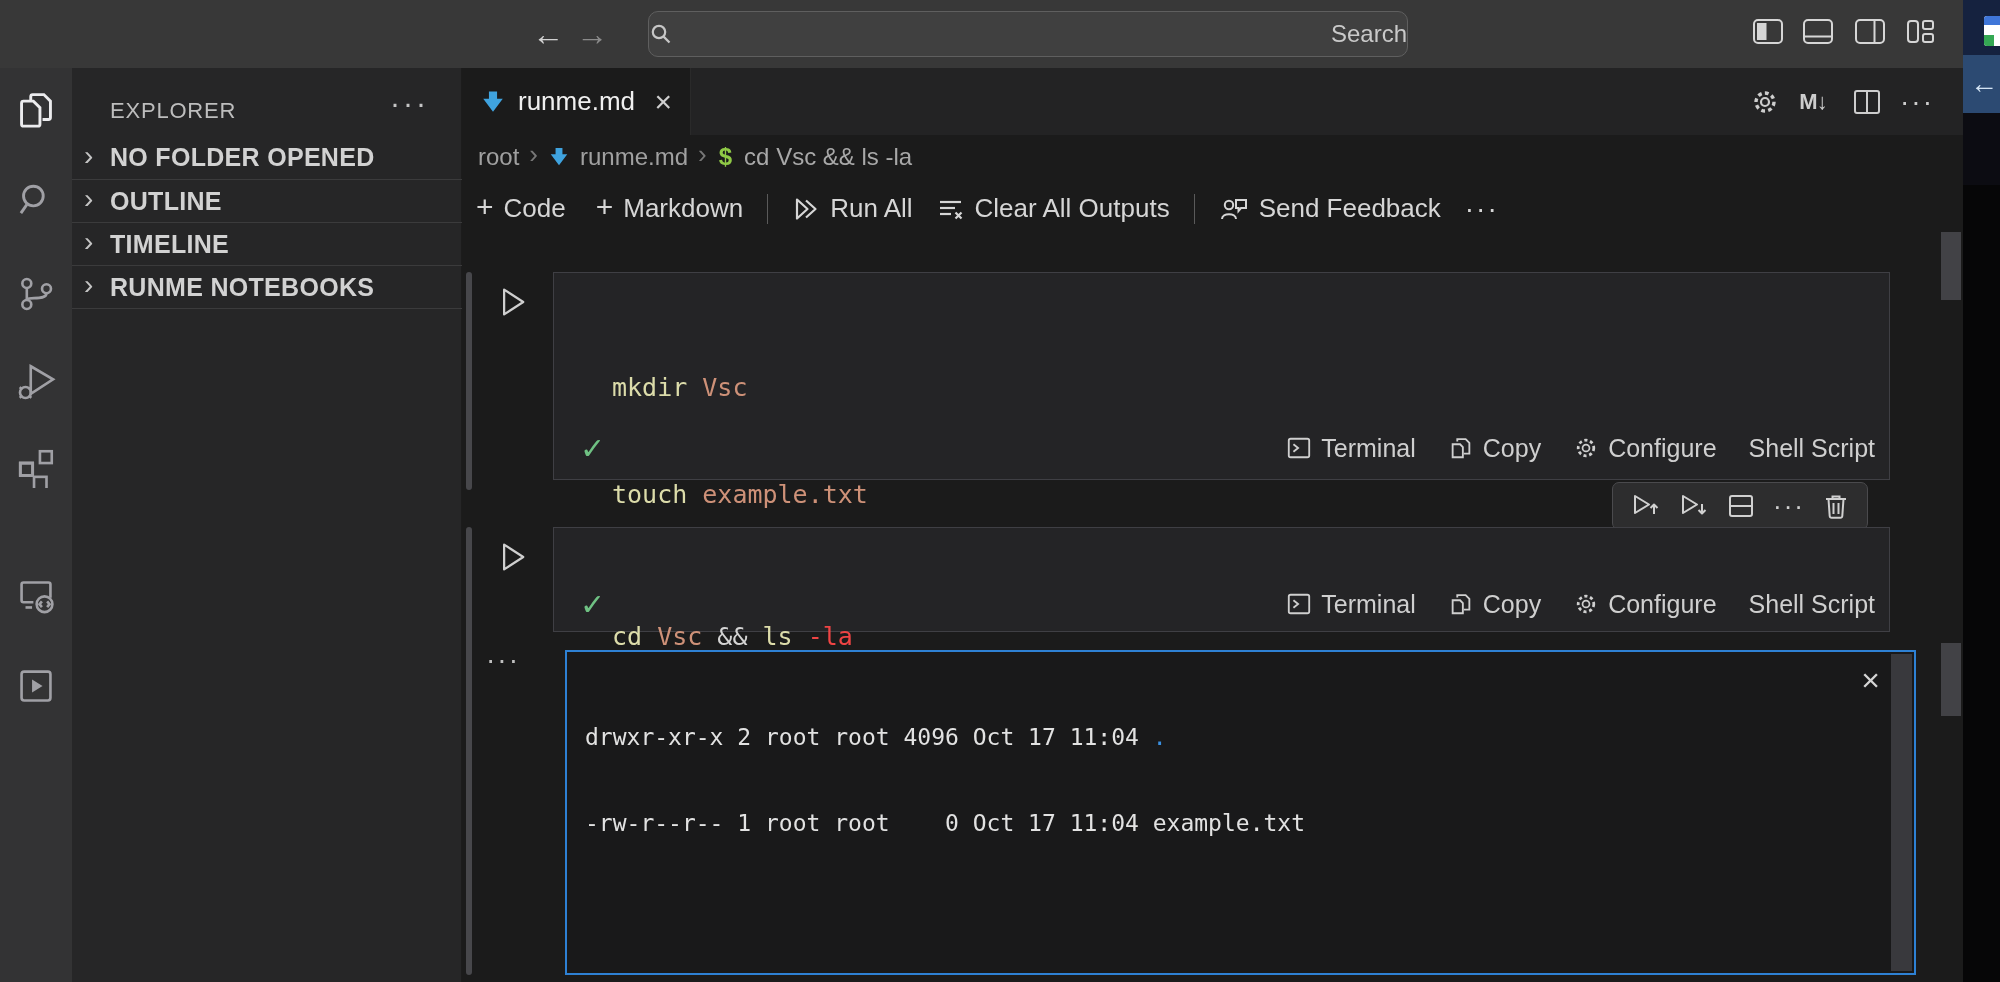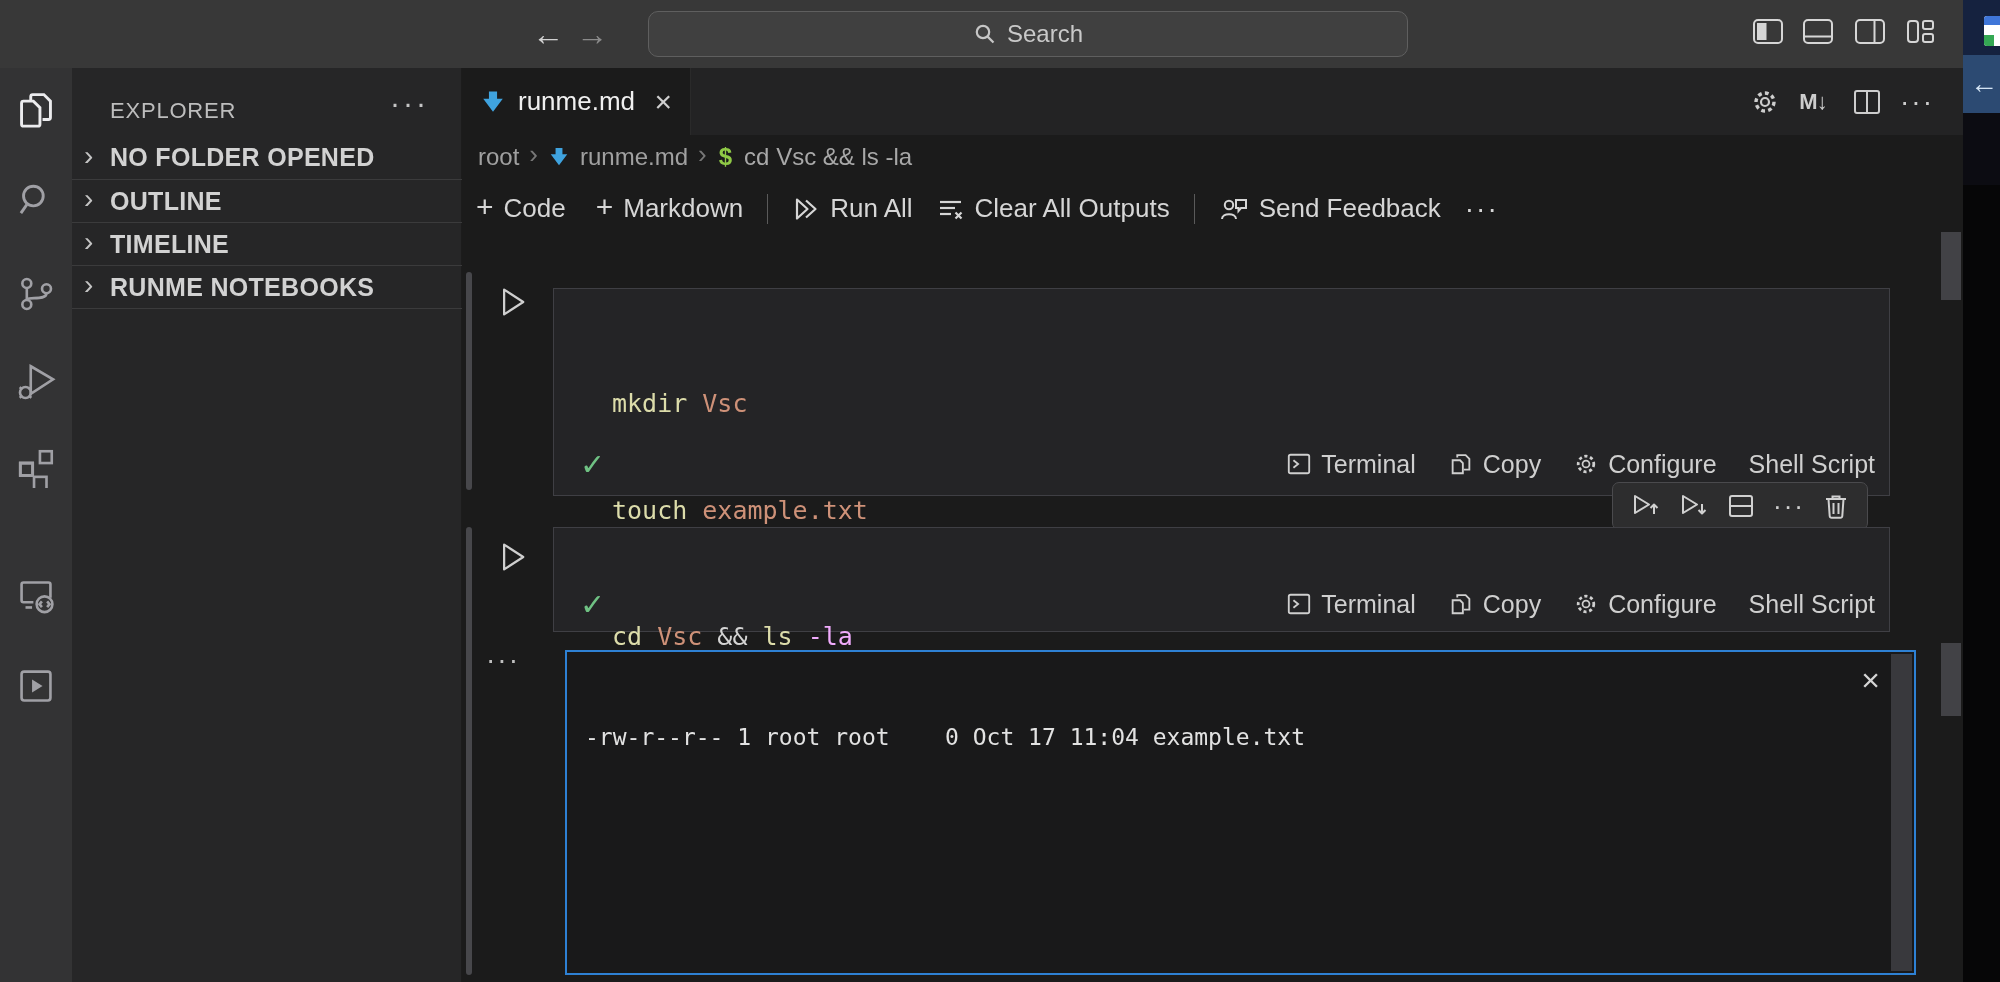--- a/index.html
+++ b/index.html
@@ -13,21 +13,21 @@
   svg { display:block; }
 
   
   .titlebar { left:0; top:0; width:1963px; height:68px; background:#383838; }
   .nav-arrow { top:10px; font-size:32px; line-height:48px; width:40px; text-align:center; }
   .nav-back { left:528px; color:#d2d2d2; }
   .nav-fwd  { left:572px; color:#8b8b8b; }
   .searchbox {
     left:648px; top:11px; width:760px; height:46px;
     background:#404040; border:1.5px solid #5f5f5f; border-radius:10px;
-    display:flex; align-items:center; justify-content:center; gap:10px;
+    display:flex; align-items:center; justify-content:space-between; gap:10px;
     color:#c9c9c9; font-size:24px;
   }
   .win-icon { top:18px; width:34px; height:30px; }
 
   
   .activitybar { left:0; top:68px; width:72px; height:914px; background:#333334; }
   .act-item { position:absolute; left:0; width:72px; height:48px; display:flex; align-items:center; justify-content:center; }
   .act-item svg { stroke:#a0a0a5; }
   .act-item.active svg { stroke:#ececee; }
 
@@ -64,21 +64,21 @@
   .tb-div { width:1px; height:30px; background:#5a5a5a; margin:0 10px; }
   .tb-kebab { font-size:28px; letter-spacing:2px; color:#d6d6d6; margin-left:10px; }
   .brand { left:1800px; top:180px; height:57px; display:flex; align-items:center; gap:10px; font-size:27px; color:#c8c8c8; letter-spacing:.5px; }
 
   
   .runbtn { width:36px; height:36px; }
   .focusbar { width:6px; background:#47474b; border-radius:3px; }
   .cellbox { background:#242426; border:1px solid #3f3f44; }
   .codeblock { font-family:"DejaVu Sans Mono", monospace; font-size:25px; line-height:35.5px; white-space:pre; }
   .tok-cmd { color:#dcdcaa; } .tok-arg { color:#ce9178; }
-  .tok-op { color:#d4d4d4; } .tok-flag { color:#f0abfc;margin-top:44px; }
+  .tok-op { color:#d4d4d4; } .tok-flag { color:#ef4444;margin-top:44px; }
   .cell-bottom { position:absolute; left:26px; right:14px; bottom:12px; height:38px;
                  display:flex; align-items:center; }
   .check { font-size:30px; color:#6fc183; }
   .statusbar { margin-left:auto; display:flex; align-items:center; gap:32px; font-size:25px; color:#cfcfcf; }
   .st-item { display:flex; align-items:center; gap:9px; }
 
   
   .floatbar { left:1612px; top:482px; width:256px; height:48px; background:#2d2d2e;
               border:1.5px solid #4a4a4d; border-radius:7px;
               display:flex; align-items:center; justify-content:space-evenly; }
@@ -310,21 +310,21 @@
     </div>
     <div class="tb-kebab">···</div>
   </div>
 
   <div class="abs runbtn" style="left:494px; top:284px">
     <svg width="36" height="36" viewBox="0 0 32 32" fill="none" stroke="#cfcfcf" stroke-width="2" stroke-linejoin="round">
       <path d="M9 5 L26 16 L9 27 Z"></path>
     </svg>
   </div>
   <div class="abs focusbar" style="left:466px; top:272px; height:218px"></div>
-  <div class="abs cellbox" style="left:553px; top:288px; width:1337px; height:208px">
+  <div class="abs cellbox" style="left:553px; top:272px; width:1337px; height:208px">
     <div class="codeblock" style="padding:26px 0 0 58px">
       <div><span class="tok-cmd">mkdir </span><span class="tok-arg">Vsc</span></div>
       <div><span class="tok-cmd">touch </span><span class="tok-arg">example.txt</span></div>
     </div>
     <div class="cell-bottom">
       <span class="check">✓</span>
       <div class="statusbar">
         <div class="st-item">
           <svg width="26" height="26" viewBox="0 0 28 28" fill="none" stroke="#cfcfcf" stroke-width="2">
             <rect x="3" y="4" width="22" height="20" rx="2"></rect>
@@ -421,20 +421,21 @@
         <div class="st-item">
           <span>Shell Script</span>
         </div>
       </div>
     </div>
   </div>
 
   <div class="abs out-kebab">···</div>
   <div class="abs outbox">
     <div class="term">
+      <div><span>drwxr-xr-x 2 root root 4096 Oct 17 11:04 </span><span class="tok-dir">.</span></div>
       <div><span>-rw-r--r-- 1 root root    0 Oct 17 11:04 example.txt</span></div>
       
     </div>
     <span class="out-close">×</span>
     <div class="out-scroll"></div>
   </div>
 
   <div class="abs thumb" style="top:232px; height:68px"></div>
   <div class="abs thumb" style="top:643px; height:73px"></div>
 

